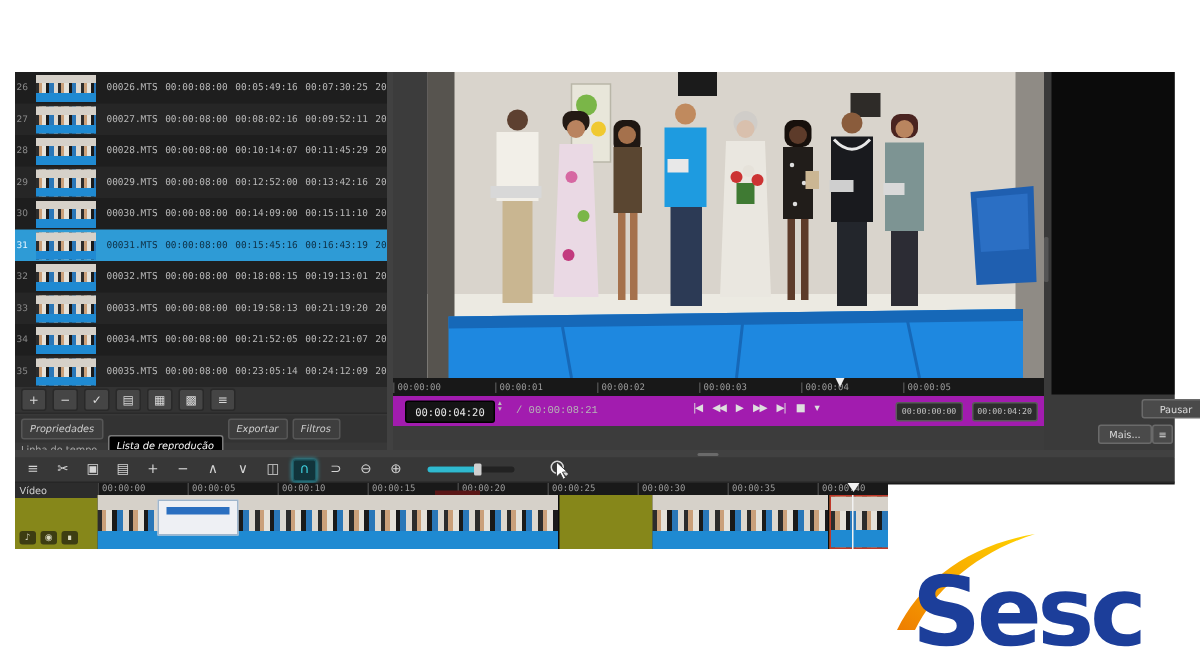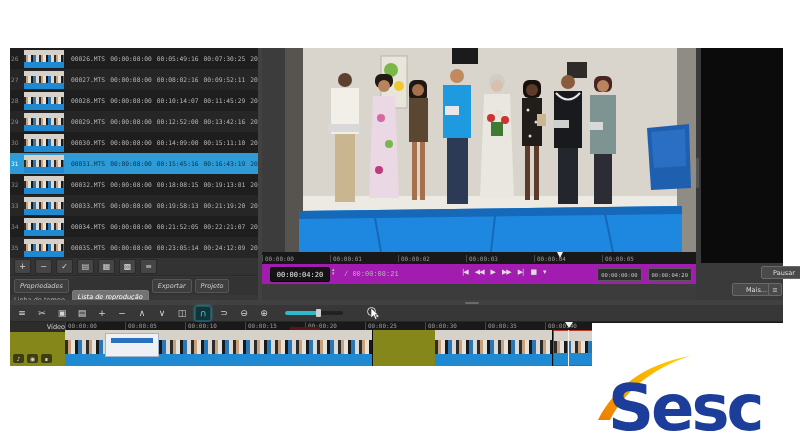--- a/index.html
+++ b/index.html
@@ -22,21 +22,21 @@
   .cell{font-family:"DejaVu Sans Mono",monospace;font-size:6.3px;color:#b9b9b9;margin-left:5px;flex:none;}
   .prow.on .cell{color:#0e2f44;}
   .ptoolbar{position:absolute;left:0;top:210px;width:248px;height:18px;background:#333;
     display:flex;align-items:center;gap:4px;padding-left:4px;box-sizing:border-box;border-bottom:1px solid #2a2a2a;}
   .tbtn{display:inline-flex;align-items:center;justify-content:center;width:15px;height:13px;
     background:#454545;border:1px solid #292929;color:#d8d8d8;font-size:8px;border-radius:2px;}
   .ptabs{position:absolute;left:0;top:229px;width:248px;height:18px;background:#333;
     display:flex;align-items:center;gap:3px;padding-left:4px;box-sizing:border-box;font-style:italic;}
   .tab{font-size:6.5px;color:#cfcfcf;background:#3e3e3e;border:1px solid #565656;border-radius:2px;
     padding:2px 5px;white-space:nowrap;}
-  .tab.on{background:#737373;border-color:#7a7a7a;color:#fff;margin-top:21px;}
+  .tab.on{background:#000000;border-color:#7a7a7a;color:#fff;margin-top:21px;}
   .dock-title{position:absolute;left:0;top:248px;width:248px;height:9px;font-size:6.5px;color:#a8a8a8;padding-left:4px;}
 
   
   .vsplit{position:absolute;left:248px;top:0;width:4px;height:252px;background:#414141;}
   .player{position:absolute;left:252px;top:0;width:434px;height:252px;background:#3c3c3c;}
   .video{position:absolute;left:23px;top:0;width:411px;height:204px;}
   .scrub{position:absolute;left:0;top:204px;width:434px;height:12px;background:#181818;display:flex;align-items:center;}
   .slabel{width:68px;flex:none;font-family:"DejaVu Sans Mono",monospace;font-size:6px;color:#9a9a9a;
     border-left:1px solid #4a4a4a;padding-left:2px;box-sizing:border-box;}
   .scrub-head{position:absolute;left:295px;top:0;width:0;height:0;
@@ -52,21 +52,21 @@
   .iochips{position:absolute;right:4px;top:4px;display:flex;gap:6px;}
   .iochip{height:11px;border:1px solid #5a5a5a;border-radius:2px;background:#2d2d2d;color:#c5c5c5;
     font-family:"DejaVu Sans Mono",monospace;font-size:5.5px;display:flex;align-items:center;padding:0 3px;}
   .ptabs2{position:absolute;left:0;top:236px;width:434px;height:16px;display:flex;gap:4px;padding-left:8px;align-items:center;box-sizing:border-box;}
 
   
   .rightdock{position:absolute;left:686px;top:0;width:87px;height:252px;background:#3a3a3a;}
   .vhandle{position:absolute;left:0;top:110px;width:3px;height:30px;background:#555;border-radius:1px;}
   .joblist{position:absolute;left:5px;top:0;width:82px;height:215px;background:#0b0b0b;}
   .jbtn1{position:absolute;left:52px;top:218px;width:46px;height:13px;margin-left:13px;}
-  .jbtn2{position:absolute;left:36px;top:235px;width:49px;height:13px;}
+  .jbtn2{position:absolute;left:36px;top:235px;width:36px;height:13px;}
   .jbtn3{position:absolute;left:72px;top:235px;width:14px;height:13px;}
   .jb{background:#4a4a4a;border:1px solid #6a6a6a;border-radius:2px;color:#ddd;font-size:6.5px;
     display:flex;align-items:center;justify-content:center;height:100%;box-sizing:border-box;}
 
   
   .hsplit{position:absolute;left:0;top:252px;width:773px;height:5px;background:#414141;}
   .hsplit i{position:absolute;left:455px;top:2px;width:14px;height:2px;background:#6a6a6a;border-radius:1px;}
 
   
   .ttoolbar{position:absolute;left:0;top:257px;width:773px;height:17px;background:#373737;
@@ -80,21 +80,21 @@
   .mag{position:relative;margin-left:18px;width:12px;height:12px;}
   .mag .lens{position:absolute;left:0;top:0;width:7px;height:7px;border:1.5px solid #d8d8d8;border-radius:50%;}
   .mag .handle{position:absolute;left:7px;top:7px;width:5px;height:1.5px;background:#d8d8d8;transform:rotate(45deg);}
   .cursor{position:absolute;left:360px;top:3px;}
 
   .truler{position:absolute;left:55px;top:274px;width:718px;height:8px;background:#191919;display:flex;overflow:hidden;}
   .rlabel{width:60px;flex:none;font-family:"DejaVu Sans Mono",monospace;font-size:6px;color:#9a9a9a;
     border-left:1px solid #444;padding-left:2px;box-sizing:border-box;}
   .rmark{position:absolute;left:225px;bottom:0;width:30px;height:3px;background:#5a1616;}
   .thead-wrap{position:absolute;left:0;top:274px;width:55px;height:44px;}
-  .tname{height:10px;background:#2c2c2c;color:#cfcfcf;font-size:6.5px;padding:1px 0 0 3px;box-sizing:border-box;text-align:right;}
+  .tname{height:10px;background:#2c2c2c;color:#cfcfcf;font-size:6.5px;padding:1px 0 0 3px;box-sizing:border-box;}
   .tbody{height:34px;background:#86871a;display:flex;align-items:flex-end;gap:3px;padding:0 0 3px 3px;box-sizing:border-box;}
   .chip{width:11px;height:9px;background:#3d3d12;border-radius:2px;color:#d9d9c2;font-size:6px;
     display:flex;align-items:center;justify-content:center;}
   .tclips{position:absolute;left:55px;top:282px;width:537px;height:36px;background:#86871a;overflow:hidden;}
   .seg{position:absolute;top:0;height:36px;box-sizing:border-box;
     background:
       linear-gradient(to bottom,#d6d1c9 0 28%,rgba(0,0,0,0) 28%),
       linear-gradient(to top,#1f8ad2 0 34%,rgba(0,0,0,0) 34%),
       repeating-linear-gradient(90deg,#2c2c2c 0 3px,#caa07a 3px 6px,#e5e2da 6px 10px,#1a1a1a 10px 13px,#2a77b8 13px 17px,#ddd8d0 17px 21px);
     border-right:1px solid #0d0d0d;}
@@ -216,21 +216,21 @@
         <span class="tbtn">▤</span>
         <span class="tbtn">▦</span>
         <span class="tbtn">▩</span>
         <span class="tbtn">≡</span>
     </div>
 
     <div class="ptabs">
       <span class="tab">Propriedades</span>
         <span class="tab on">Lista de reprodução</span>
         <span class="tab">Exportar</span>
-        <span class="tab">Projeto</span>
+        <span class="tab">Filtros</span>
     </div>
 
     <div class="dock-title">Linha do tempo</div>
 
     <div class="vsplit"></div>
 
     <div class="player">
       <svg class="video" viewBox="0 0 411 204" preserveAspectRatio="none">
         <rect x="0" y="0" width="411" height="204" fill="#d9d4cc"></rect>
         <rect x="0" y="148" width="411" height="56" fill="#eceae2"></rect>

